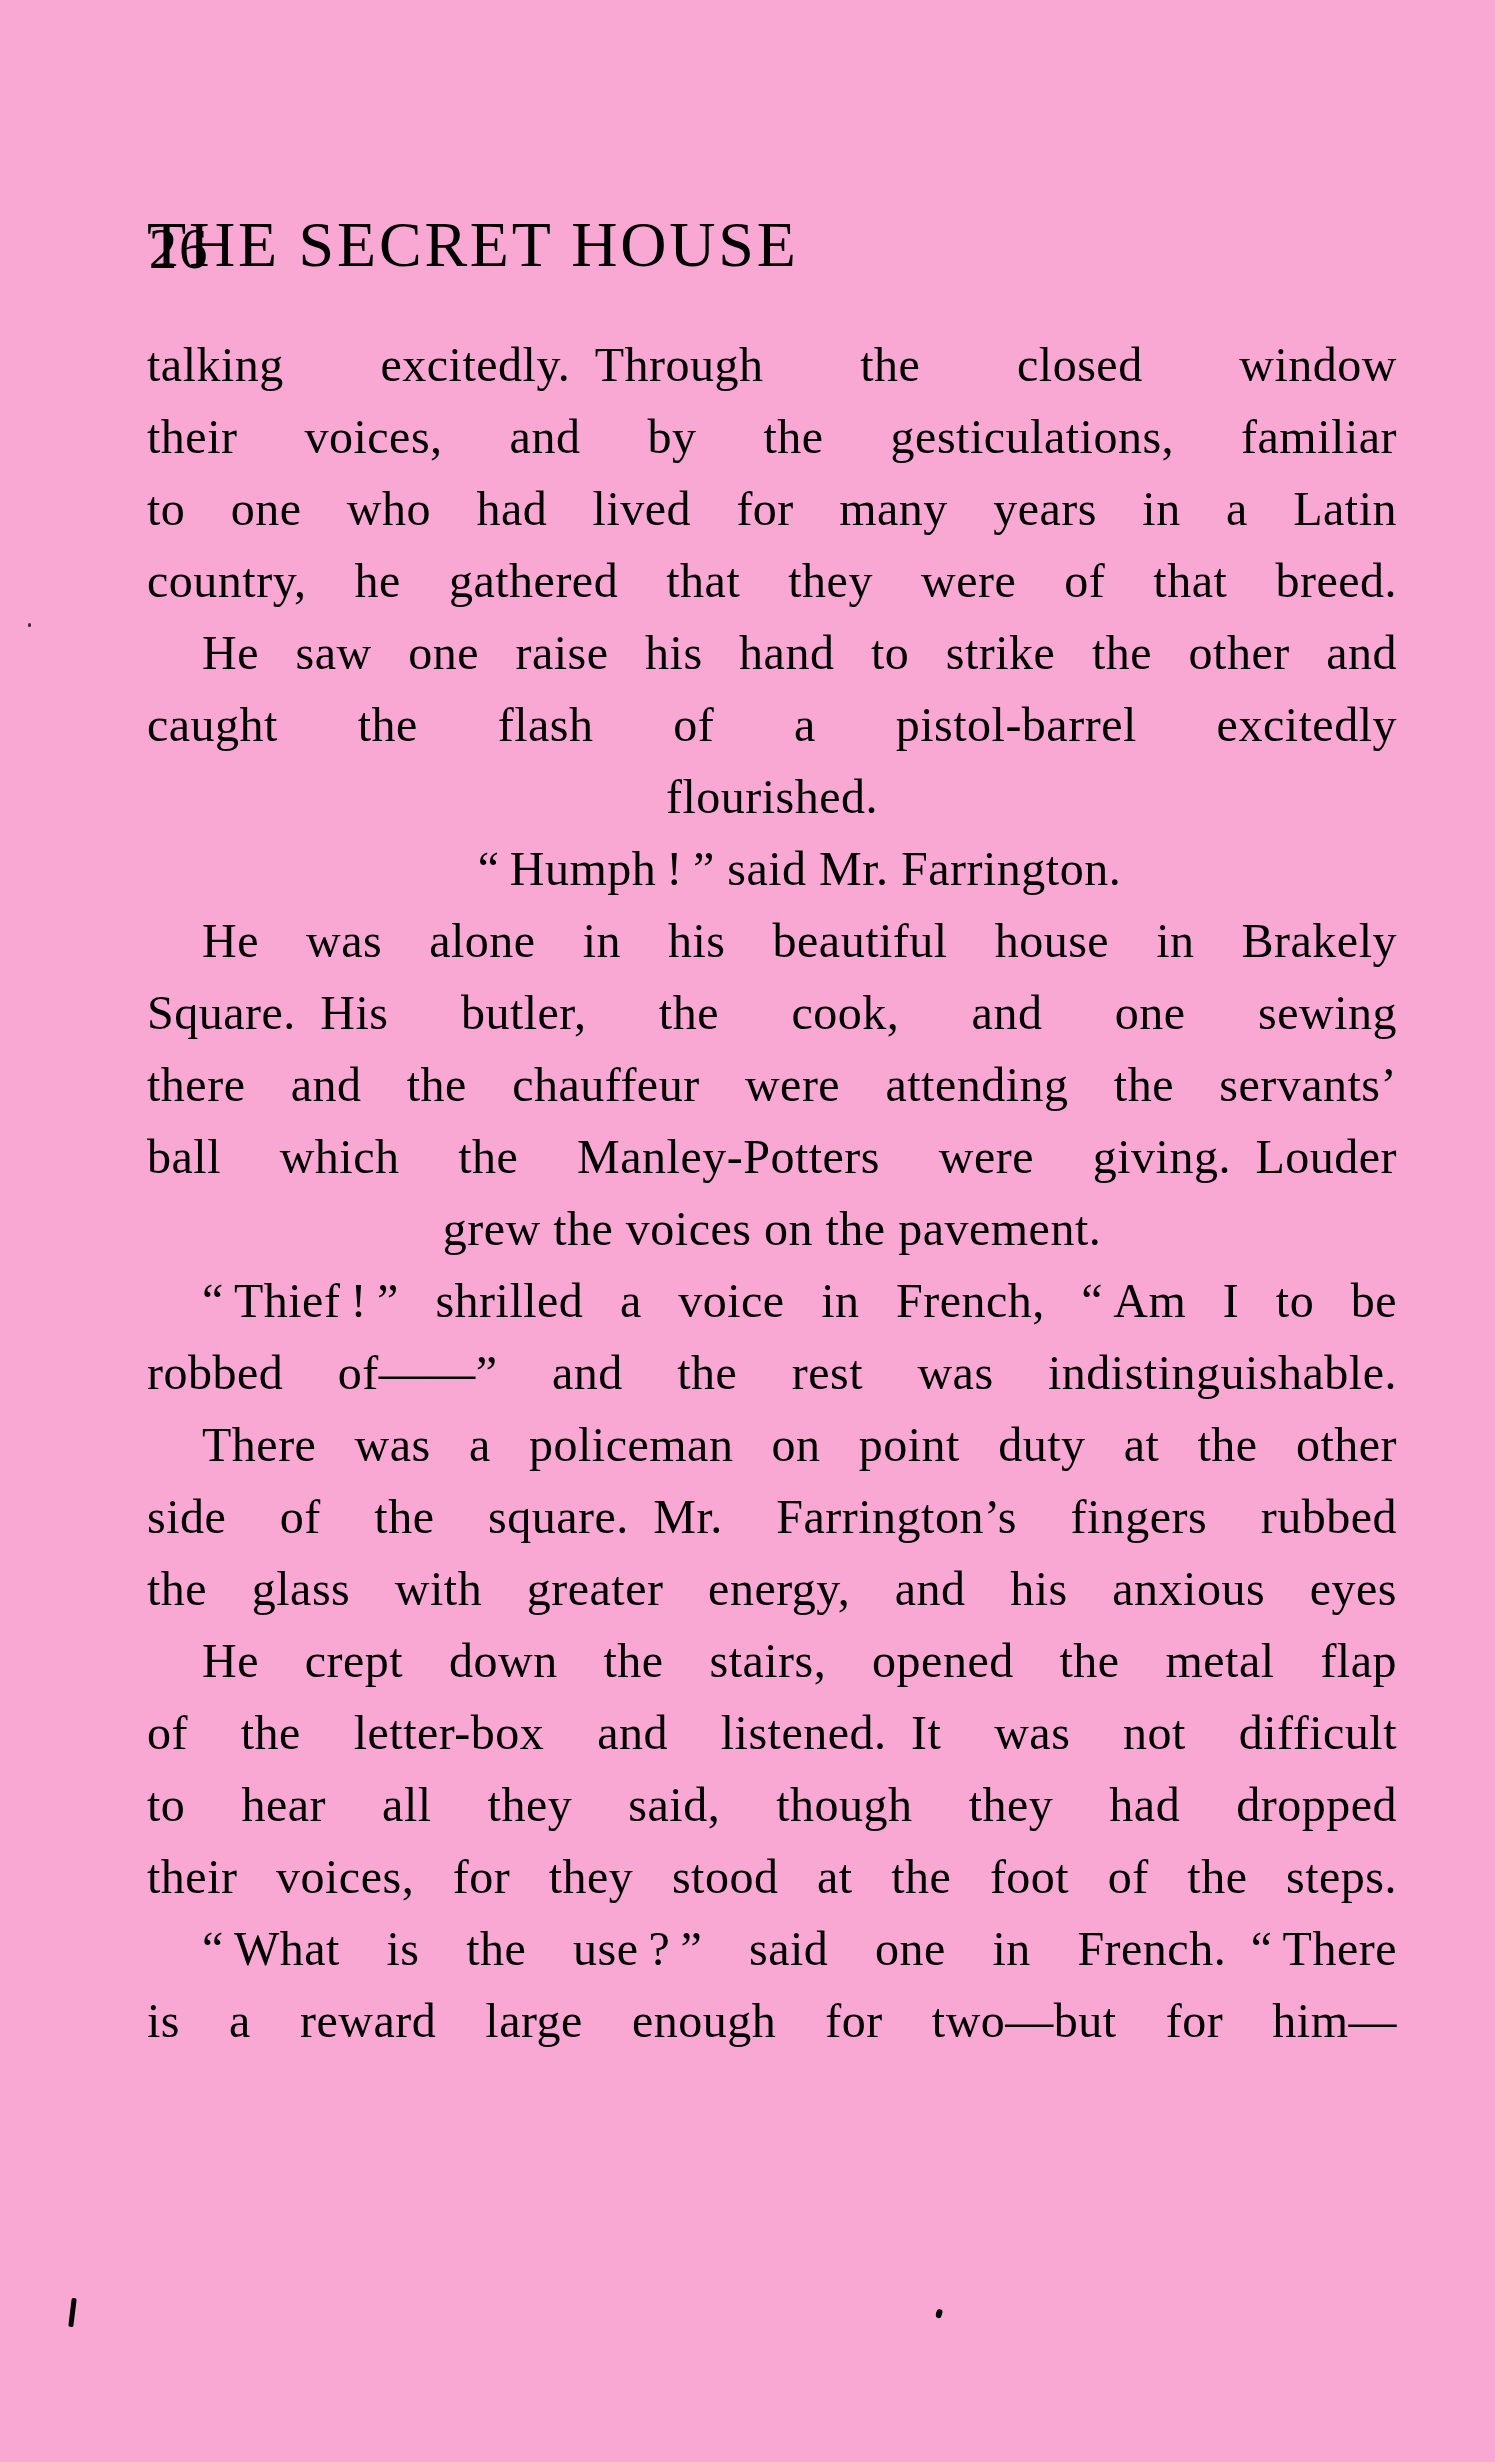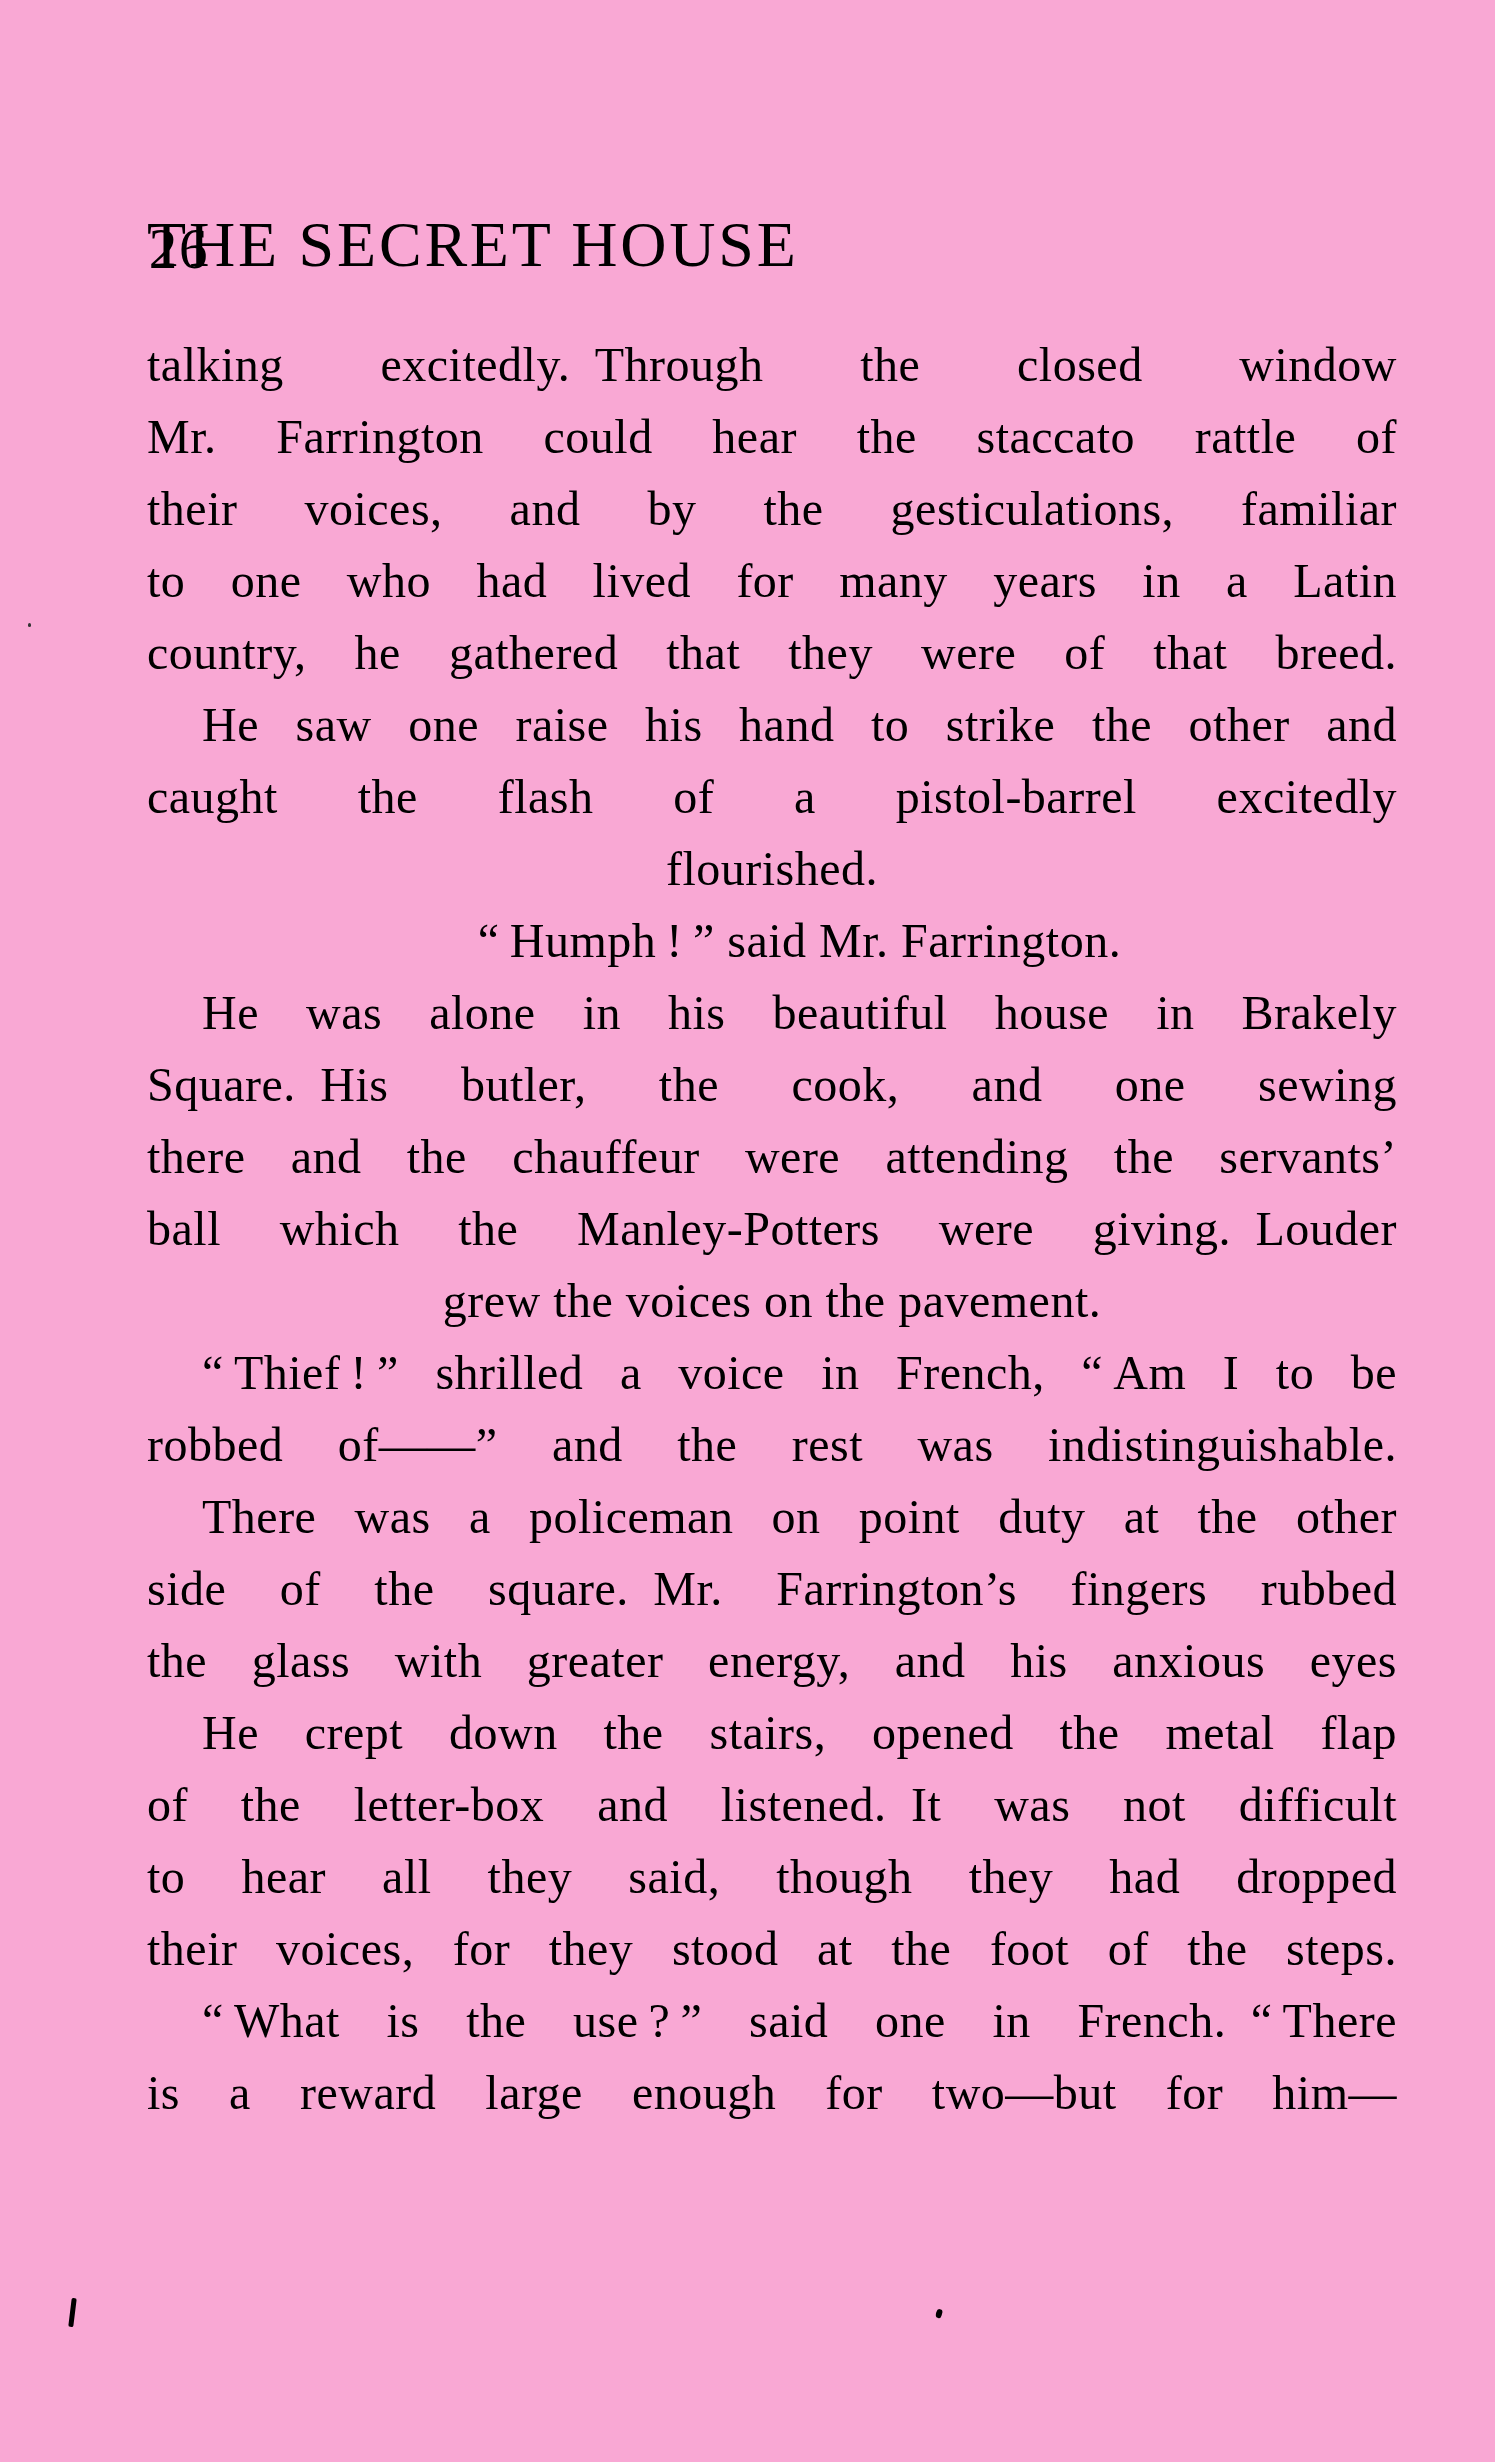--- a/index.html
+++ b/index.html
@@ -105,21 +105,20 @@
 
 <div class="scan-page">
 
   <div class="running-header">
     <span class="page-number">26</span>
     <span class="page-title">THE SECRET HOUSE</span>
   </div>
 
   <div class="body-text">
       <div class="line justify">talking excitedly. Through the closed window</div>
-      <div class="line justify">Mr. Farrington could hear the staccato rattle of</div>
       <div class="line justify">their voices, and by the gesticulations, familiar</div>
       <div class="line justify">to one who had lived for many years in a Latin</div>
       <div class="line justify">country, he gathered that they were of that breed.</div>
       <div class="line justify indent">He saw one raise his hand to strike the other and</div>
       <div class="line justify">caught the flash of a pistol-barrel excitedly</div>
       <div class="line left">flourished.</div>
       <div class="line left indent">“ Humph ! ” said Mr. Farrington.</div>
       <div class="line justify indent">He was alone in his beautiful house in Brakely</div>
       <div class="line justify">Square. His butler, the cook, and one sewing</div>
       <div class="line justify">there and the chauffeur were attending the servants’</div>

